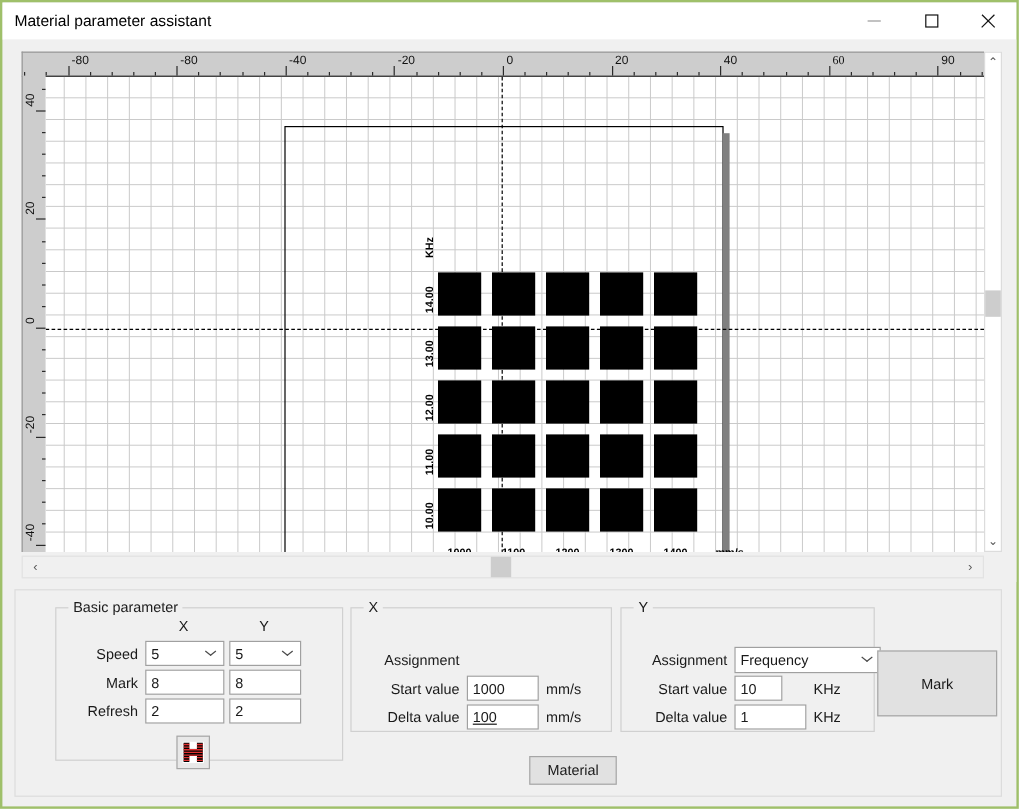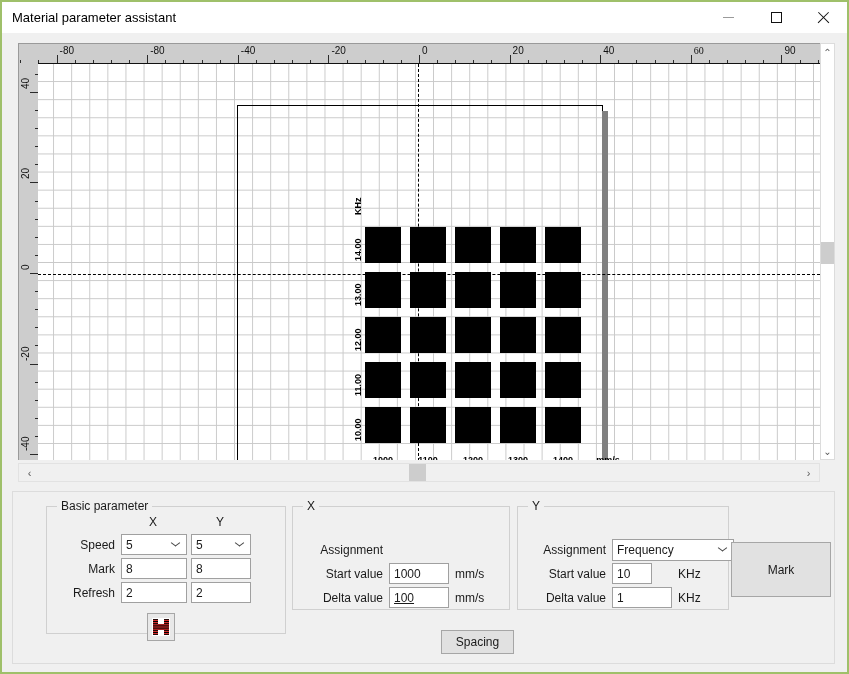--- a/index.html
+++ b/index.html
@@ -534,16 +534,16 @@
       <div class="row-label" style="left:8px; top:60px; width:80px;">Start value</div>
       <div class="textbox" style="left:94px; top:56px; width:40px; height:21px;">10</div>
       <div class="unit-label" style="left:160px; top:60px;">KHz</div>
 
       <div class="row-label" style="left:8px; top:84px; width:80px;">Delta value</div>
       <div class="textbox" style="left:94px; top:80px; width:60px; height:21px;">1</div>
       <div class="unit-label" style="left:160px; top:84px;">KHz</div>
     </div>
 
     <div class="pushbtn" id="btn-mark">Mark</div>
-    <div class="pushbtn" id="btn-refresh">Spacing</div>
+    <div class="pushbtn" id="btn-refresh">Material</div>
   </div>
 
 </div>
 
 </body></html>

